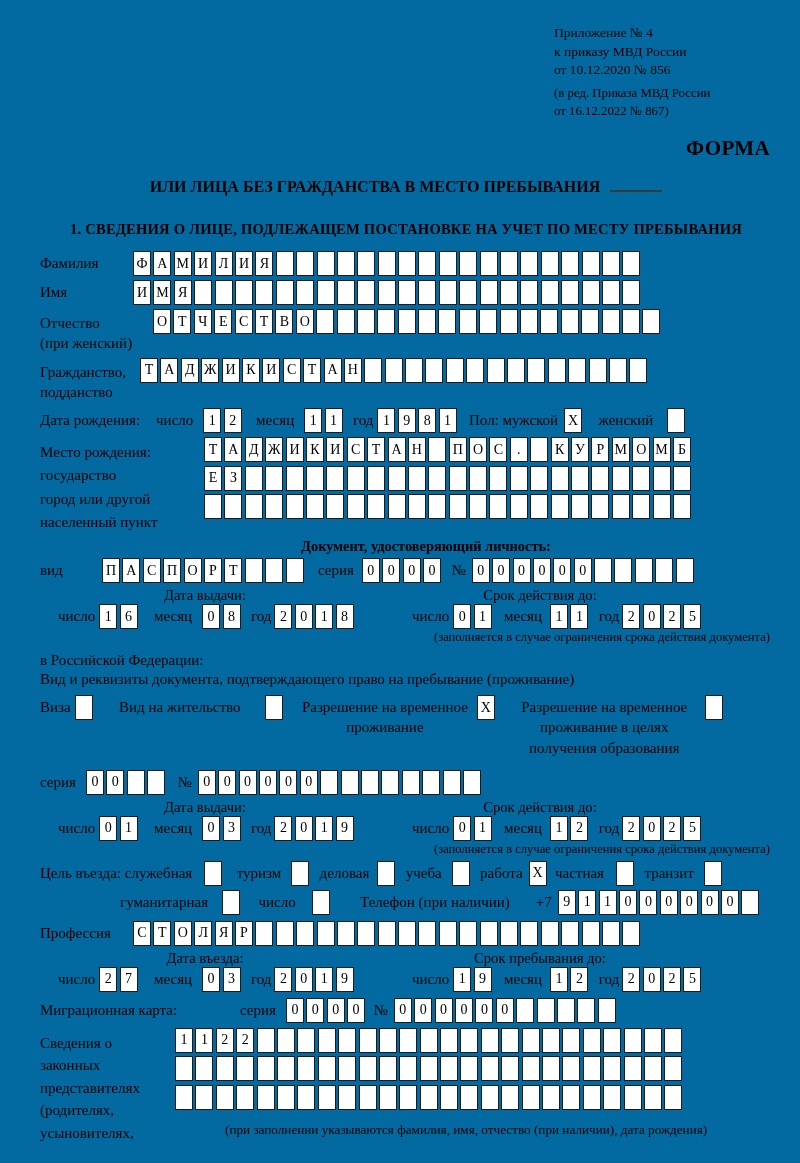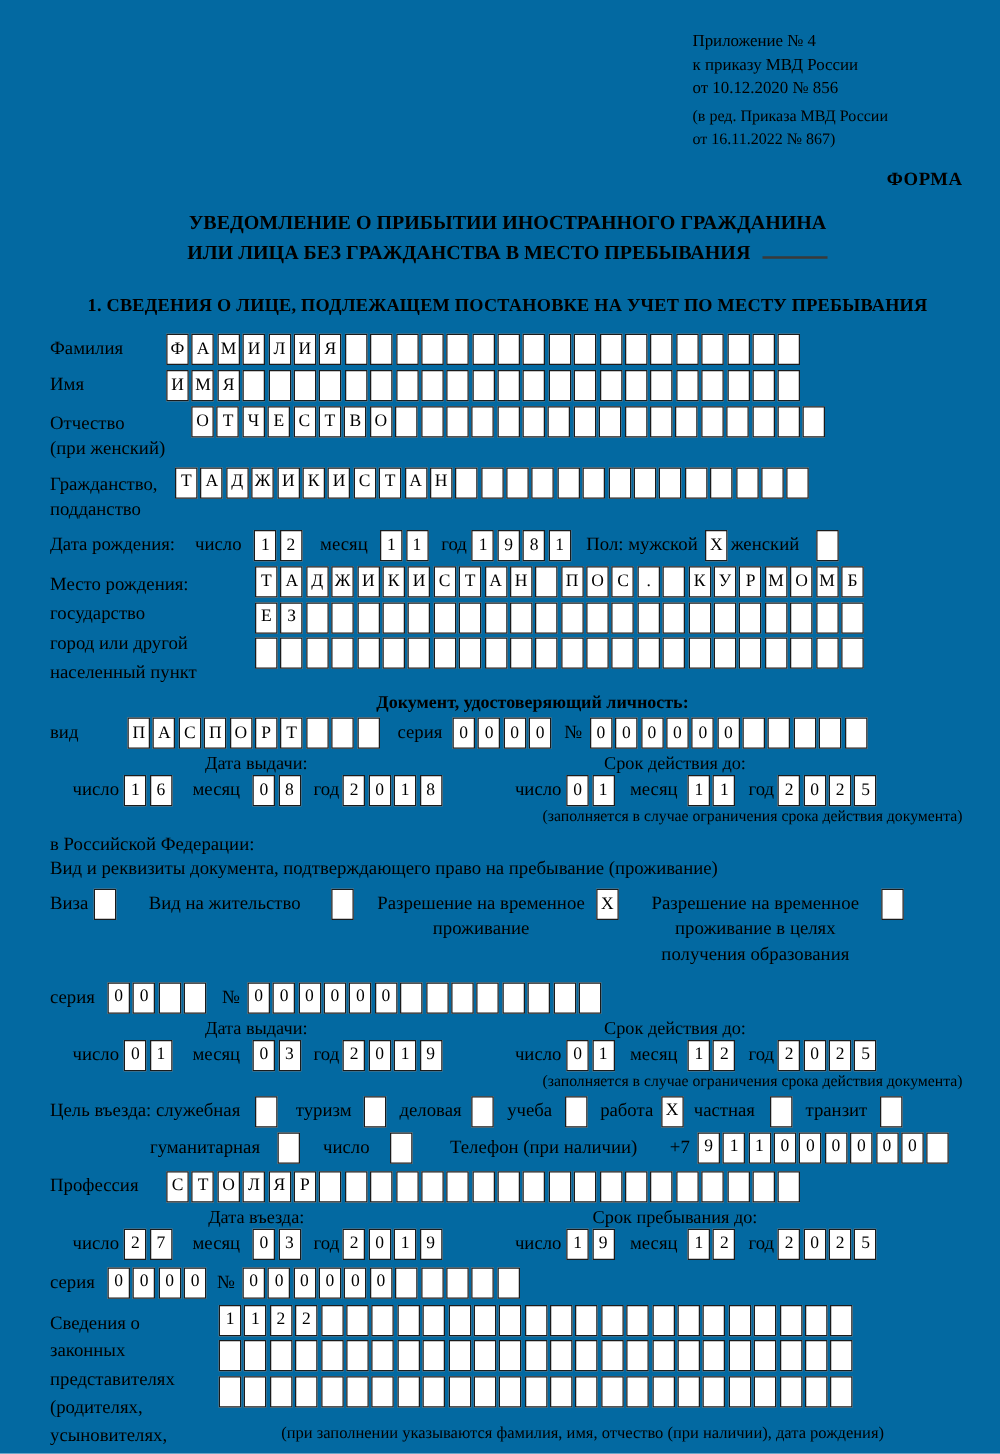--- a/index.html
+++ b/index.html
@@ -5,21 +5,21 @@
   * { box-sizing: border-box; }
   html,body { margin:0; padding:0; background:#ffffff; }
   .page {
     width:800px; height:1163px; background:#0369a1; color:#000;
     font-family:"Liberation Serif","DejaVu Serif",serif;
     font-size:15px; padding:24px 28px 10px 40px; position:relative; overflow:hidden;
   }
   .annex { margin-left:auto; width:218px; font-size:13.5px; line-height:1.38; }
   .annex .sm { font-size:12.8px; }
   .annex .gap { margin-top:5px; }
-  .forma { text-align:right; font-weight:bold; font-size:15px; margin-top:16px; padding-right:2px; letter-spacing:.4px; }
+  .forma { text-align:right; font-weight:bold; font-size:21px; margin-top:16px; padding-right:2px; letter-spacing:.4px; }
   .title { text-align:center; font-weight:bold; font-size:16px; margin-top:14px; line-height:1.5; }
   .uline { display:inline-block; width:52px; border-bottom:2.2px solid #3a3a3a; height:.95em; margin-left:10px; }
   .sec { text-align:center; font-weight:bold; font-size:14.6px; margin-top:22px; margin-bottom:13px; letter-spacing:.2px; }
   .row { display:flex; align-items:flex-start; margin-bottom:4px; flex-wrap:nowrap; }
   .lbl { flex:none; padding-top:4px; white-space:nowrap; }
   .cells { display:flex; flex:none; }
   .cell {
     flex:none; width:18px; height:25px; border:1.7px solid #1b1b1b; margin-right:2.4px;
     display:flex; align-items:center; justify-content:center; font-size:14px; background:#fff;
   }
@@ -35,27 +35,26 @@
 </head>
 <body>
 
 <div class="page">
 
   <div class="annex">
     <div>Приложение № 4</div>
     <div>к приказу МВД России</div>
     <div>от 10.12.2020 № 856</div>
     <div class="sm gap">(в ред. Приказа МВД России</div>
-    <div class="sm">от 16.11.2022 № 867)</div>
+    <div class="sm">от 16.12.2022 № 867)</div>
   </div>
 
   <div class="forma">ФОРМА</div>
 
   <div class="title">
-    <div>УВЕДОМЛЕНИЕ О ПРИБЫТИИ ИНОСТРАННОГО ГРАЖДАНИНА</div>
     <div><span>ИЛИ ЛИЦА БЕЗ ГРАЖДАНСТВА В МЕСТО ПРЕБЫВАНИЯ</span><span class="uline"></span></div>
   </div>
 
   <div class="sec">1. СВЕДЕНИЯ О ЛИЦЕ, ПОДЛЕЖАЩЕМ ПОСТАНОВКЕ НА УЧЕТ ПО МЕСТУ ПРЕБЫВАНИЯ</div>
 
   <div class="row">
     <span class="lbl" style="width:93px">Фамилия</span>
     <span class="cells">
         <span class="cell">Ф</span>
         <span class="cell">А</span>
@@ -200,21 +199,21 @@
     <span class="cells">
         <span class="cell">1</span>
         <span class="cell">9</span>
         <span class="cell">8</span>
         <span class="cell">1</span>
       </span>
     <span class="lbl" style="margin-left:10px; margin-right:6px">Пол: мужской</span>
     <span class="cells">
         <span class="cell">X</span>
       </span>
-    <span class="lbl" style="margin-right:14px">женский</span>
+    <span class="lbl" style="margin-left:14px; margin-right:14px">женский</span>
     <span class="cells">
         <span class="cell"></span>
       </span>
   </div>
 
   <div class="row" style="margin-top:4px">
     <div class="lbl" style="width:164px; line-height:1.55">
       <div>Место рождения:</div>
       <div>государство</div>
       <div>город или другой</div>
@@ -595,20 +594,21 @@
     <span class="lbl" style="margin-left:8px; margin-right:3px">год</span>
     <span class="cells">
         <span class="cell">2</span>
         <span class="cell">0</span>
         <span class="cell">2</span>
         <span class="cell">5</span>
       </span>
   </div>
 
   <div class="row" style="margin-top:6px">
+    <span class="lbl" style="width:200px">Миграционная карта:</span>
     <span class="lbl" style="margin-right:10px">серия</span>
     <span class="cells">
         <span class="cell">0</span>
         <span class="cell">0</span>
         <span class="cell">0</span>
         <span class="cell">0</span>
       </span>
     <span class="lbl" style="margin-left:6px; margin-right:6px">№</span>
     <span class="cells">
         <span class="cell">0</span>

